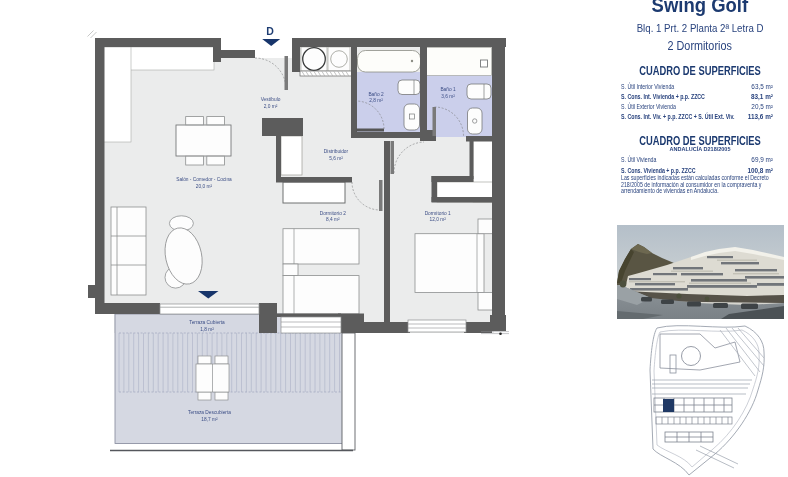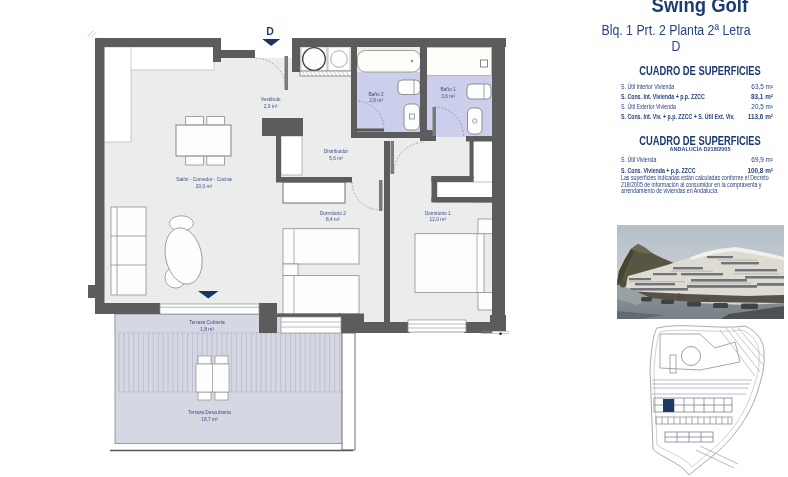--- a/index.html
+++ b/index.html
@@ -252,22 +252,23 @@
     <text x="207" y="324">Terraza Cubierta</text>
     <text x="207" y="330.5">1,8 m²</text>
 
     <text x="209.5" y="414">Terraza Descubierta</text>
     <text x="209.5" y="420.5">18,7 m²</text>
   </g>
 </svg>
 
 <div class="abs nav" style="left:612px;top:-7px;width:176px;text-align:center;font-size:21px;font-weight:bold;color:#1c3a70;"><span style="display:inline-block;transform:scaleX(0.88);transform-origin:center;">Swing Golf</span></div>
 
-<div class="abs nav" style="left:588px;top:22px;width:176px;text-align:center;font-size:14px;color:#29437e;"><span style="display:inline-block;transform:scaleX(0.88);transform-origin:center;">Blq. 1 Prt. 2 Planta 2ª Letra D</span></div>
-
+<div class="abs nav" style="left:612px;top:22px;width:176px;text-align:center;font-size:11px;color:#29437e;"><span style="display:inline-block;transform:scaleX(0.88);transform-origin:center;">Blq. 1 Prt. 2 Planta 2ª Letra D</span></div>
+
+<div class="abs nav" style="left:612px;top:39px;width:176px;text-align:center;font-size:12px;color:#29437e;"><span style="display:inline-block;transform:scaleX(0.9);transform-origin:center;">2 Dormitorios</span></div>
 
 <div class="abs" style="left:612px;top:64px;width:176px;text-align:center;font-size:12px;font-weight:bold;color:#1c3a70;"><span style="display:inline-block;transform:scaleX(0.78);transform-origin:center;">CUADRO DE SUPERFICIES</span></div>
 
 <div class="abs" style="left:621px;top:83px;width:152px;font-size:6.4px;color:#29437e;">
       <div style="position:relative;height:10px;"><span style="display:inline-block;transform:scaleX(0.82);transform-origin:left;white-space:nowrap;">S. Útil Interior Vivienda</span><span style="position:absolute;right:0;top:0;">63,5 m²</span></div>
       <div style="position:relative;height:10px;font-weight:bold;"><span style="display:inline-block;transform:scaleX(0.82);transform-origin:left;white-space:nowrap;">S. Cons. Int. Vivienda + p.p. ZZCC</span><span style="position:absolute;right:0;top:0;">83,1 m²</span></div>
       <div style="position:relative;height:10px;"><span style="display:inline-block;transform:scaleX(0.82);transform-origin:left;white-space:nowrap;">S. Útil Exterior Vivienda</span><span style="position:absolute;right:0;top:0;">20,5 m²</span></div>
       <div style="position:relative;height:10px;font-weight:bold;"><span style="display:inline-block;transform:scaleX(0.82);transform-origin:left;white-space:nowrap;">S. Cons. Int. Viv. + p.p. ZZCC + S. Útil Ext. Viv.</span><span style="position:absolute;right:0;top:0;">113,6 m²</span></div>
     </div>
 

